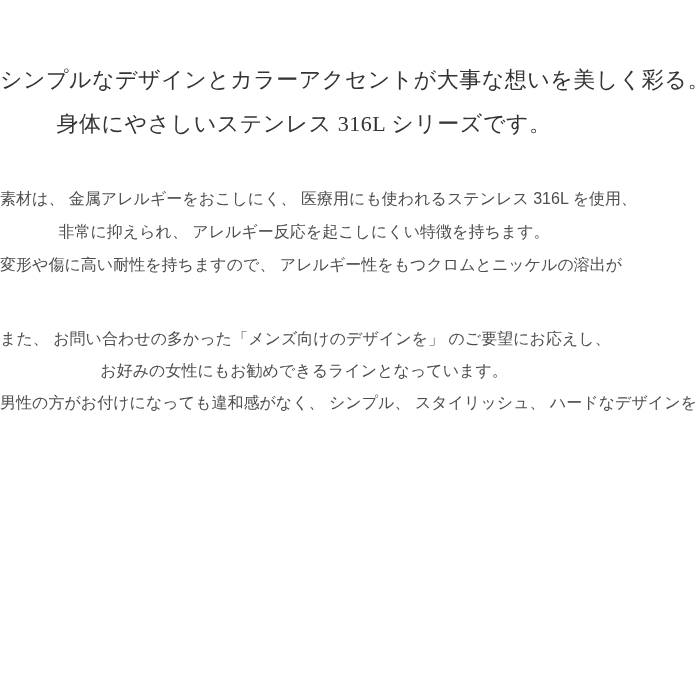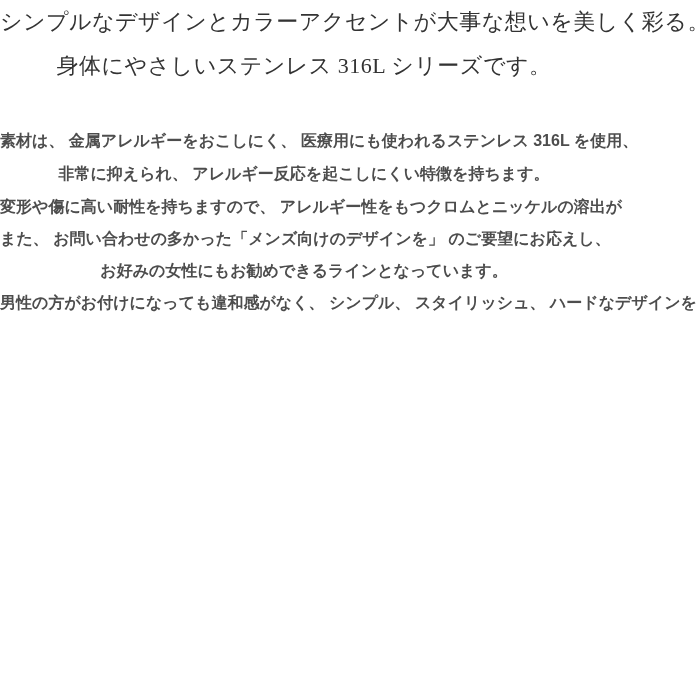--- a/index.html
+++ b/index.html
@@ -9,20 +9,21 @@
   body {
     width: 700px;
     height: 700px;
     background: #ffffff;
     overflow: hidden;
   }
   .page {
     width: 608px;
     height: 700px;
     box-sizing: border-box;
+    padding-top: 58px;
     text-align: center;
   }
   .heading {
     font-family: "Liberation Serif", "DejaVu Serif", serif;
     font-weight: 400;
     font-size: 22px;
     line-height: 44px;
     color: #333333;
     letter-spacing: 0.5px;
   }
@@ -31,29 +32,29 @@
   }
   .body-text {
     font-family: "Liberation Sans", "DejaVu Sans", sans-serif;
     font-weight: 400;
     font-size: 16px;
     line-height: 33px;
     color: #4d4d4d;
   }
   .body-text .line {
     white-space: nowrap;
-    font-weight: bold;
   }
   .sec1-body {
     margin-top: 36px;
   }
   .sec2-heading {
     margin-top: 95px;
   }
   .sec2-body {
+    margin-top: 42px;
     line-height: 32px;
   }
 </style>
 </head>
 <body>
 
 <div class="page">
 
   <div class="section">
     <div class="heading sec1-heading">

